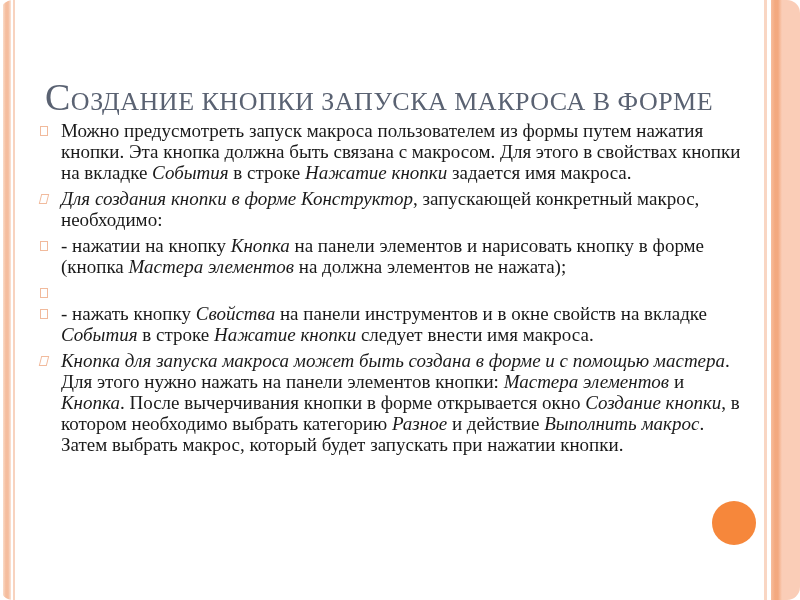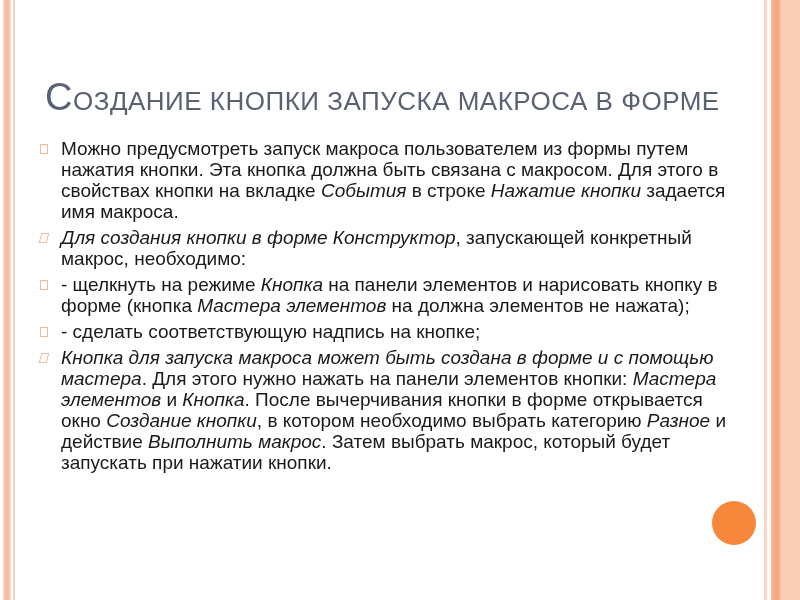--- a/index.html
+++ b/index.html
@@ -2,21 +2,22 @@
 <html><head>
 <meta charset="utf-8">
 <style>
   html, body { margin: 0; padding: 0; background: #ffffff; }
   .slide {
     position: relative;
     width: 800px;
     height: 600px;
     background: #ffffff;
     overflow: hidden;
-    font-family: Liberation Sans, sans-serif;
+    font-family: Liberation Serif, serif;
+    border-radius: 13px;
   }
 
   
   .edge-left-stripe {
     position: absolute; top: 0; bottom: 0; left: 3px; width: 8px;
     background: linear-gradient(90deg, #fadcc9 0%, #f5bd9e 35%, #f5bd9e 65%, #fbe3d5 100%);
   }
   .edge-left-line {
     position: absolute; top: 0; bottom: 0; left: 13px; width: 2px;
     background: #f8d3bf;
@@ -45,21 +46,21 @@
     text-transform: uppercase;
     color: var(--title-color, #5a6272);
     white-space: nowrap;
   }
   .slide-title::first-letter {
     font-size: 38px;
   }
 
   
   .bullet-list {
-    position: absolute; left: 40px; top: 138px; width: 706px;
+    position: absolute; left: 40px; top: 120px; width: 706px;
   }
   .bullet-row {
     display: flex;
     align-items: flex-start;
     margin-bottom: 5px;
   }
   .bullet-marker {
     flex: none;
     width: 6px; height: 8px;
     margin: 6px 13px 0 0;
@@ -92,25 +93,28 @@
       <div class="bullet-row">
         <span class="bullet-marker"></span>
         <div class="bullet-text"><span>Можно предусмотреть запуск макроса пользователем из формы путем нажатия кнопки. Эта кнопка должна быть связана с макросом. Для этого в свойствах кнопки на вкладке </span><em>События</em><span> в строке </span><em>Нажатие кнопки</em><span> задается имя макроса.</span></div>
       </div>
       <div class="bullet-row">
         <span class="bullet-marker italic-marker"></span>
         <div class="bullet-text"><em>Для создания кнопки в форме Конструктор</em><span>, запускающей конкретный макрос, необходимо:</span></div>
       </div>
       <div class="bullet-row">
         <span class="bullet-marker"></span>
-        <div class="bullet-text"><span>- щелкнуть на режиме </span><em>Кнопка</em><span> на панели элементов и нарисовать кнопку в форме (кнопка </span><em>Мастера элементов</em><span> на должна элементов не нажата);</span></div>
+        <div class="bullet-text"><span>- нажатии на кнопку </span><em>Кнопка</em><span> на панели элементов и нарисовать кнопку в форме (кнопка </span><em>Мастера элементов</em><span> на должна элементов не нажата);</span></div>
       </div>
       <div class="bullet-row">
         <span class="bullet-marker"></span>
-        <div class="bullet-text"><span>- сделать соответствующую надпись на кнопке;</span></div>
+      </div>
+      <div class="bullet-row">
+        <span class="bullet-marker"></span>
+        <div class="bullet-text"><span>- нажать кнопку </span><em>Свойства</em><span> на панели инструментов и в окне свойств на вкладке </span><em>События</em><span> в строке </span><em>Нажатие кнопки</em><span> следует внести имя макроса.</span></div>
       </div>
       <div class="bullet-row">
         <span class="bullet-marker italic-marker"></span>
         <div class="bullet-text"><em>Кнопка для запуска макроса может быть создана в форме и с помощью мастера</em><span>. Для этого нужно нажать на панели элементов кнопки: </span><em>Мастера элементов</em><span> и </span><em>Кнопка</em><span>. После вычерчивания кнопки в форме открывается окно </span><em>Создание кнопки</em><span>, в котором необходимо выбрать категорию </span><em>Разное</em><span> и действие </span><em>Выполнить макрос</em><span>. Затем выбрать макрос, который будет запускать при нажатии кнопки.</span></div>
       </div>
     </div>
 
   <div class="accent-circle"></div>
 
 </div>

